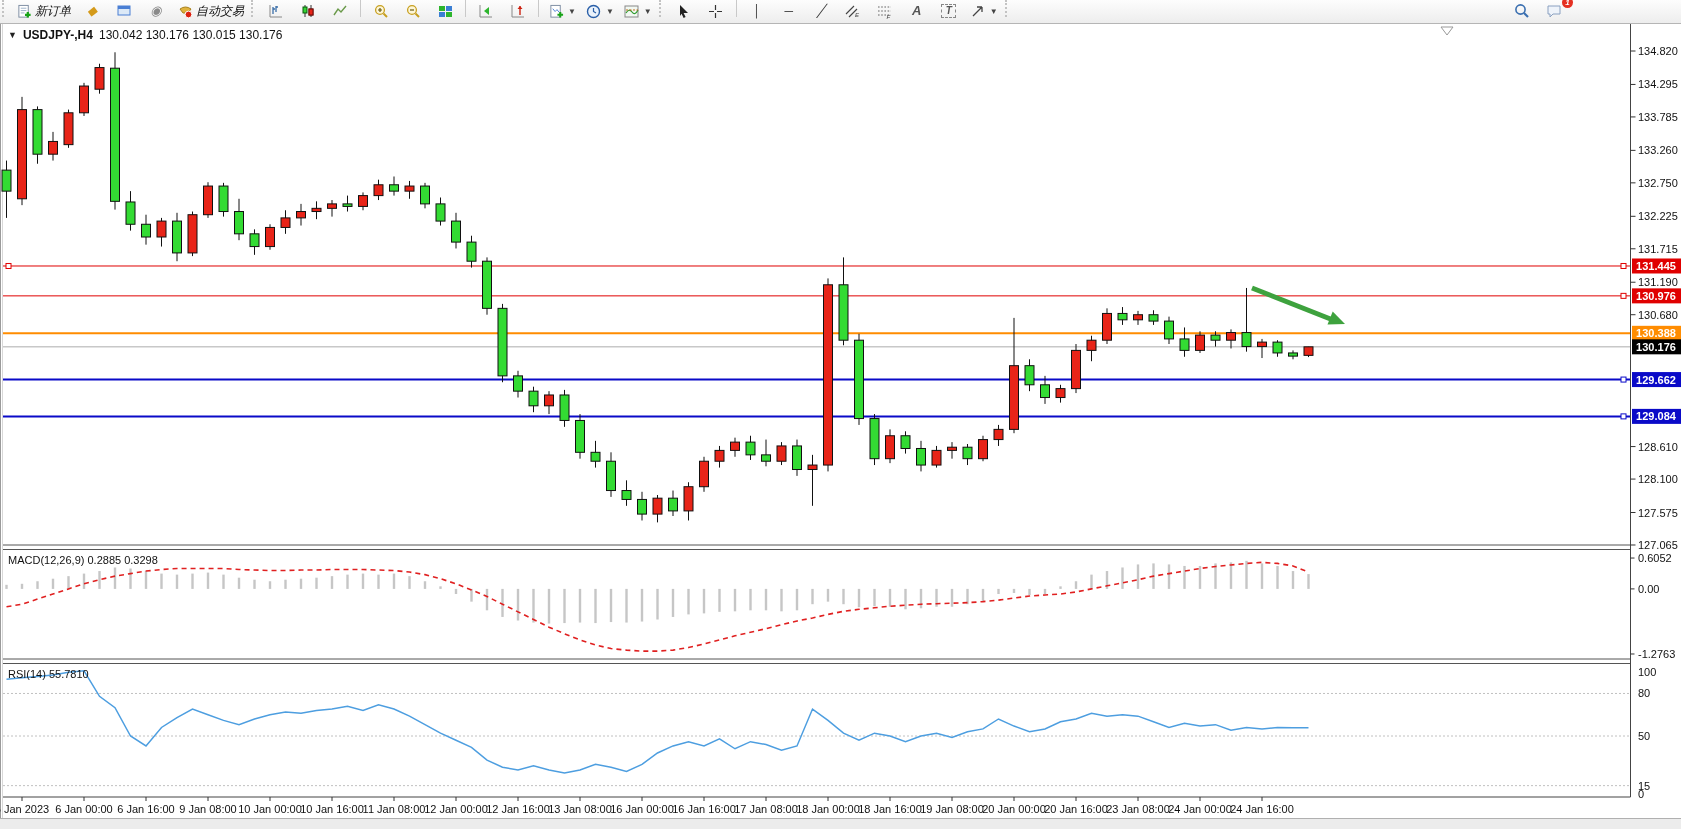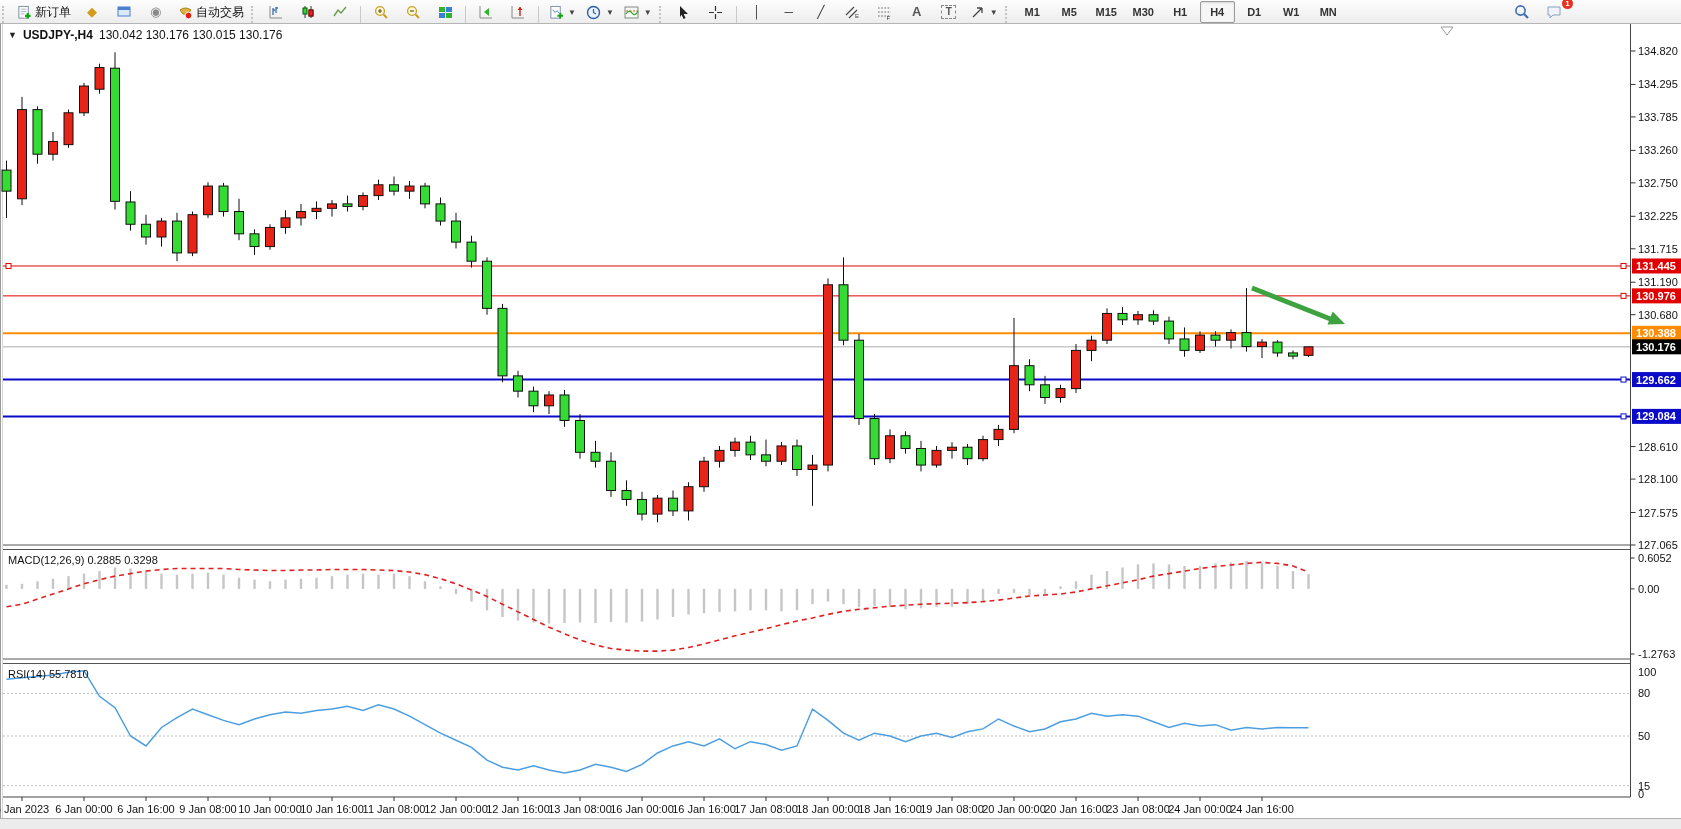--- a/index.html
+++ b/index.html
@@ -1,19 +1,19 @@
 <!DOCTYPE html>
 <html><head>
 <meta charset="utf-8">
 <style>
   html,body{margin:0;padding:0;width:1681px;height:829px;overflow:hidden;background:#fff;
     font-family:"Liberation Sans",sans-serif;-webkit-font-smoothing:antialiased;}
   #toolbar{position:absolute;left:0;top:0;width:1681px;height:23px;
     background:linear-gradient(#fdfdfd,#ededed);border-bottom:1px solid #b5b5b5;
-    display:flex;align-items:flex-end;font-size:12px;color:#222;}
+    display:flex;align-items:flex-start;font-size:12px;color:#222;font-style:italic;}
   .tbtn{height:20px;min-width:22px;display:inline-flex;align-items:center;justify-content:center;
     padding:0 3px;margin:0 1px;border:1px solid transparent;border-radius:2px;cursor:default;gap:3px;}
   .tbtn.active{background:#f6f6f6;border:1px solid #9a9a9a;box-shadow:inset 0 1px 2px rgba(0,0,0,.12);}
   .sep{width:1px;height:17px;background:#c9c9c9;margin:0 4px;}
   .grip{width:5px;height:17px;margin:0 2px;border-left:2px dotted #c3c3c3;}
   .ico{display:inline-flex;width:16px;height:16px;align-items:center;justify-content:center;
     font-size:12px;line-height:16px;}
   .caret{font-size:8px;color:#444;margin-left:1px;}
   .tf{font-size:11px;font-weight:bold;color:#333;min-width:27px;}
   .lbl{font-size:12px;color:#111;}
@@ -219,31 +219,20 @@
   </div>
   <div class="tbtn">
     <span class="ico">
       <svg width="14" height="14" viewBox="0 0 14 14">
           <path d="M2 12L11 3M11 3h-5M11 3v5" stroke="#444" stroke-width="1.3" fill="none"></path>
         </svg>
     </span>
       <span class="caret">▼</span>
   </div>
   <div class="grip"></div>
-  <div id="tf-group" style="display:flex;align-items:center;">
-      <div class="tbtn tf">M1</div>
-      <div class="tbtn tf">M5</div>
-      <div class="tbtn tf">M15</div>
-      <div class="tbtn tf">M30</div>
-      <div class="tbtn tf">H1</div>
-      <div class="tbtn tf active">H4</div>
-      <div class="tbtn tf">D1</div>
-      <div class="tbtn tf">W1</div>
-      <div class="tbtn tf">MN</div>
-    </div>
   <div style="flex:1"></div>
   <div class="tbtn">
     <span class="ico">
       <svg width="16" height="16" viewBox="0 0 16 16">
           <circle cx="6.5" cy="6.5" r="4.6" fill="none" stroke="#3a6fb0" stroke-width="1.6"></circle>
           <path d="M10 10l4 4" stroke="#3a6fb0" stroke-width="2.2"></path>
         </svg>
     </span>
   </div>
   <div class="tbtn" style="position:relative;margin-right:112px;">

